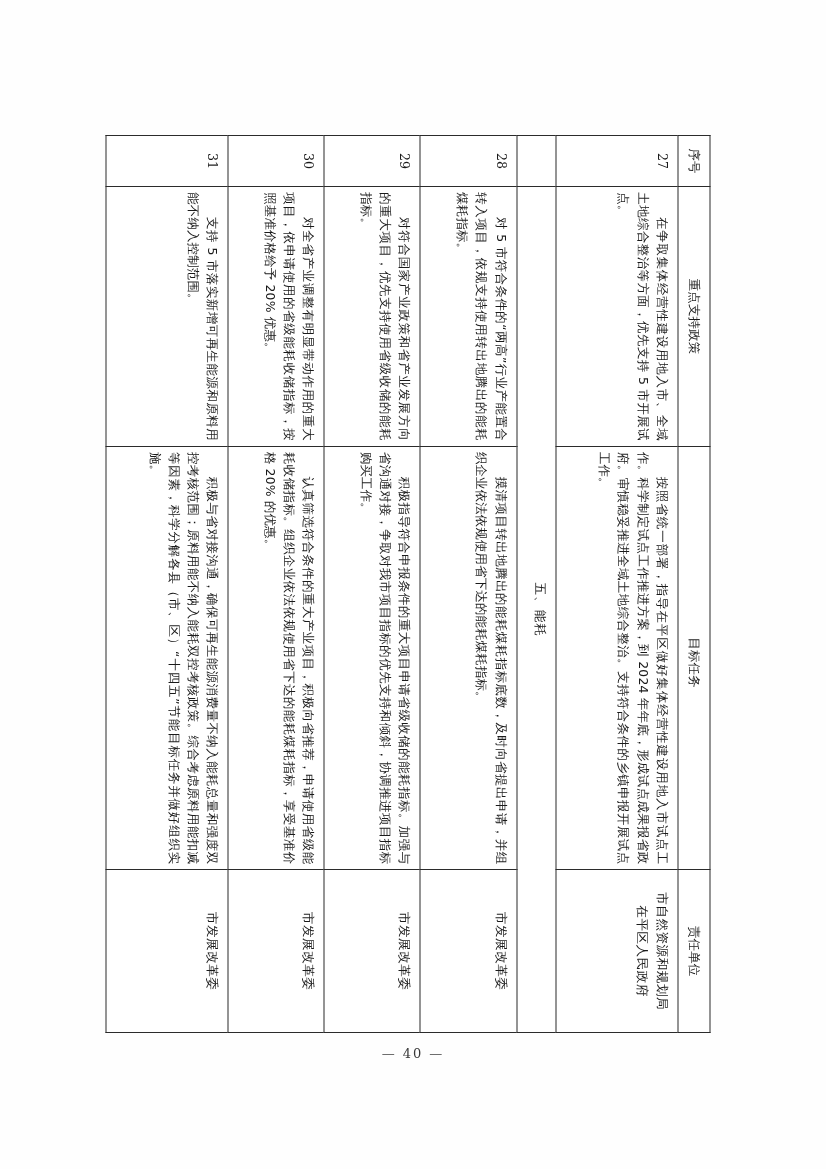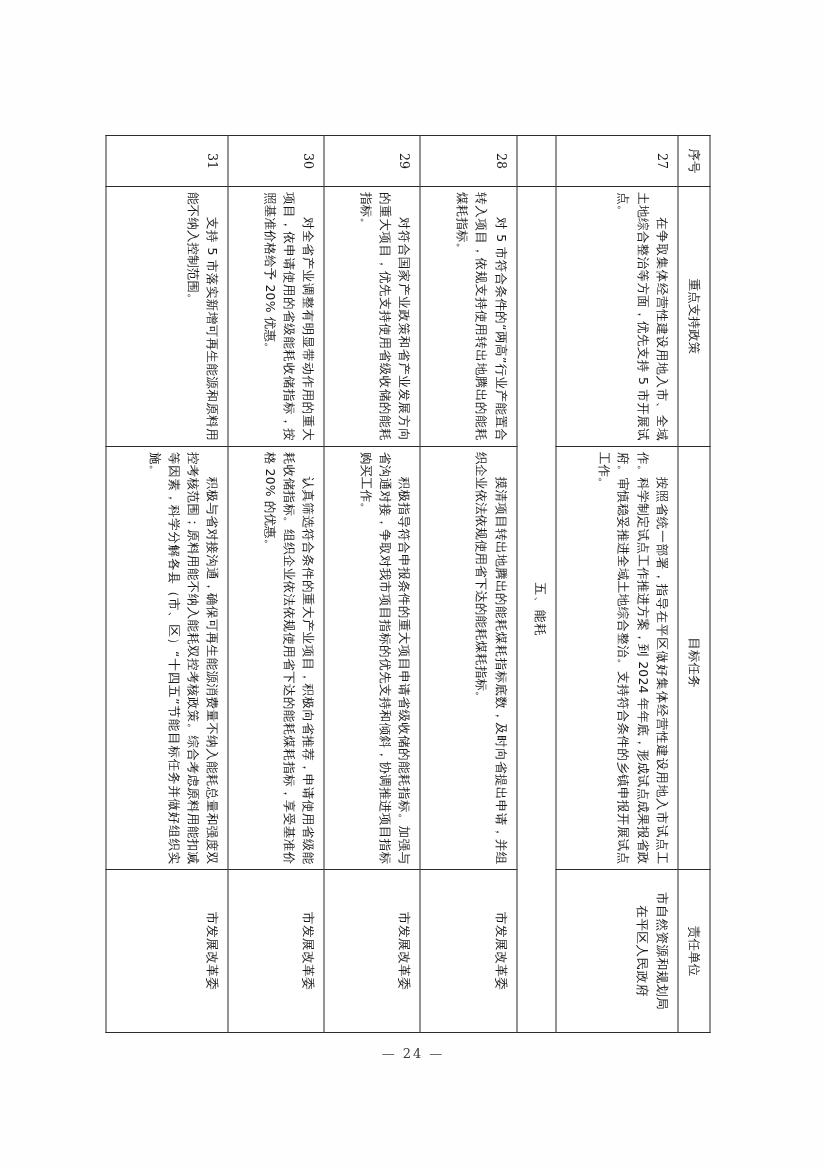--- a/index.html
+++ b/index.html
@@ -219,16 +219,16 @@
           <td class="c-unit">
             <div class="unit-text">市发展改革委</div>
           </td>
         </tr>
 
       </tbody>
     </table>
   </div>
 
   <div id="page-number">
-    <span class="dash">—</span><span>24</span><span class="dash">—</span>
+    <span class="dash">—</span><span>40</span><span class="dash">—</span>
   </div>
 
 </div>
 
 </body></html>

